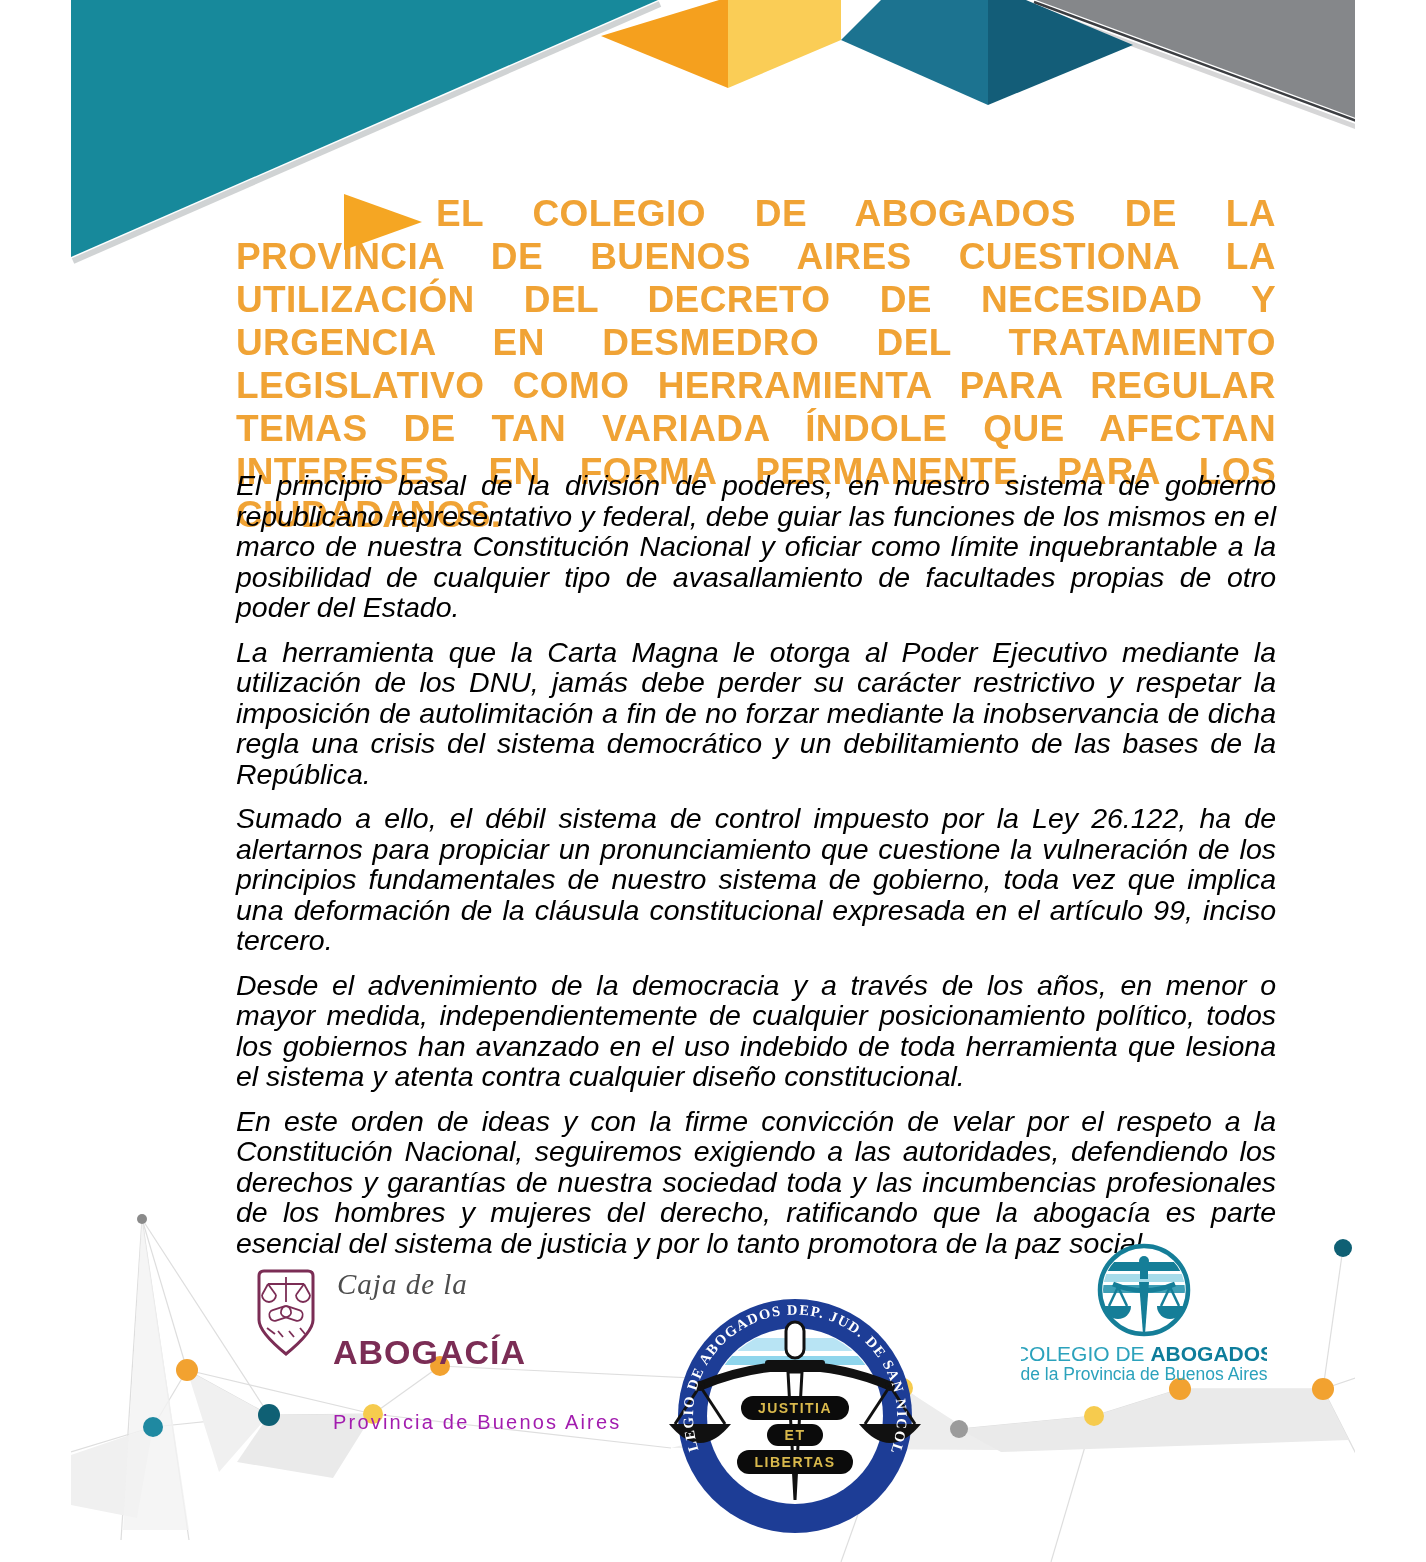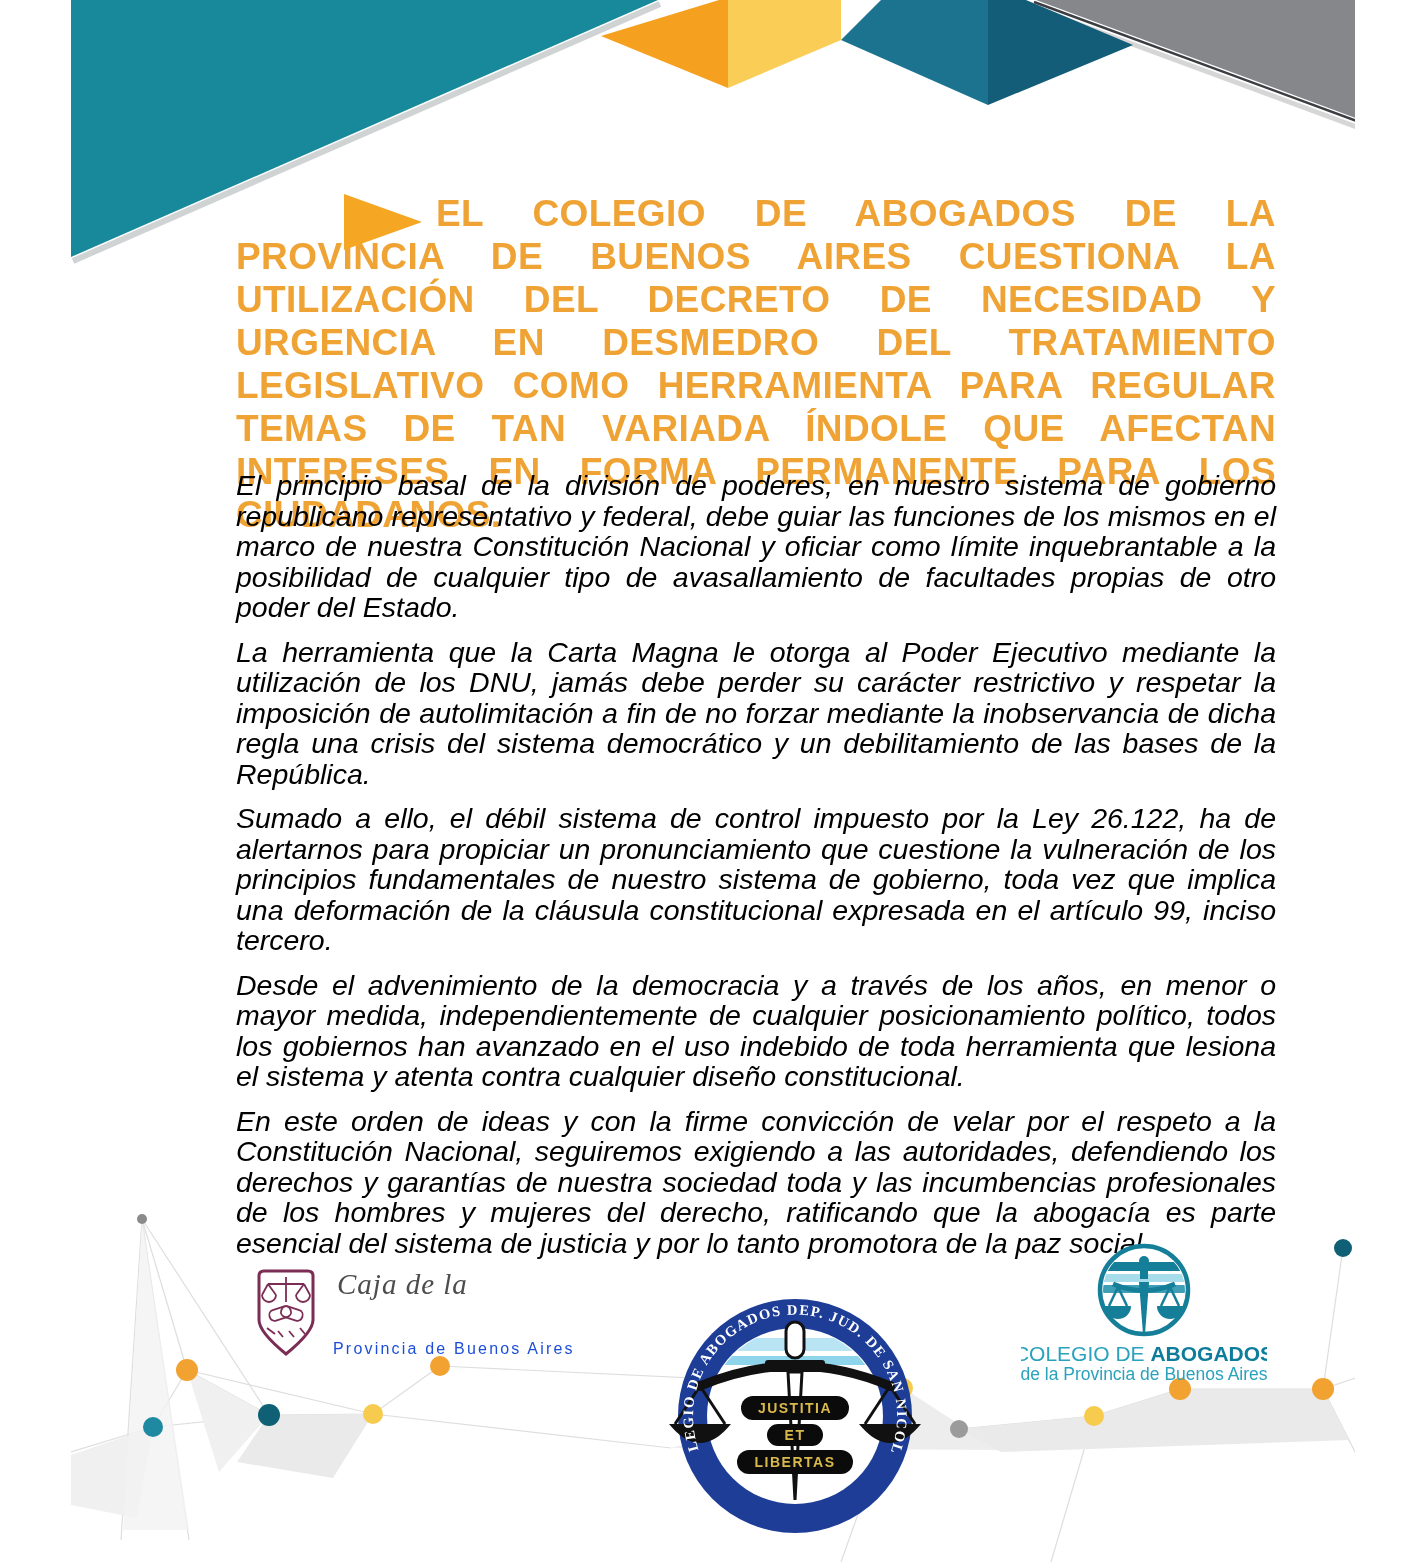--- a/index.html
+++ b/index.html
@@ -21,21 +21,21 @@
             text-align:justify;}
   .body-col p{margin:0 0 14px 0;}
   .dateline{text-align:center;margin-top:4px;font-size:29px;}
   
   .net{position:absolute;left:0;top:1200px;width:1426px;height:362px;}
   .caja-logo{position:absolute;left:182px;top:1268px;display:flex;gap:14px;align-items:flex-start;}
   .caja-text{display:flex;flex-direction:column;gap:36px;}
   .caja-script{font-family:"Liberation Serif",serif;font-style:italic;font-size:29px;
                color:#4d4d4d;letter-spacing:1px;margin-left:4px;}
   .caja-name{font-size:34px;font-weight:bold;color:#7B2D55;letter-spacing:1px;margin-top:-4px;}
-  .caja-sub{font-size:16px;color:#1d4ed8;letter-spacing:2.2px;margin-top:3px;}
+  .caja-sub{font-size:20px;color:#a21caf;letter-spacing:2.2px;margin-top:3px;}
   .colproba-logo{position:absolute;left:950px;top:1240px;}
   .seal{position:absolute;left:574px;top:1266px;}
 </style>
 </head>
 <body>
 
 <div class="page">
 
   <svg class="top-decor" viewBox="0 0 1426 300" width="1426" height="300">
 
@@ -130,20 +130,21 @@
         <rect x="16" y="40" width="22" height="11" rx="5" transform="rotate(-18 27 45)"></rect>
         <rect x="28" y="40" width="22" height="11" rx="5" transform="rotate(18 39 45)"></rect>
         <line x1="14" y1="60" x2="22" y2="66"></line>
         <line x1="25" y1="63" x2="30" y2="69"></line>
         <line x1="36" y1="63" x2="41" y2="69"></line>
         <line x1="47" y1="60" x2="52" y2="66"></line>
       </g>
     </svg>
     <div class="caja-text">
       <span class="caja-script">Caja de la</span>
+      <span class="caja-name">ABOGACÍA</span>
       <span class="caja-sub">Provincia de Buenos Aires</span>
     </div>
   </div>
 
   <svg class="colproba-logo" width="246" height="145" viewBox="0 0 246 145">
     <defs>
       <clipPath id="cpCircle">
           <circle cx="123" cy="50" r="41"></circle>
         </clipPath>
     </defs>

